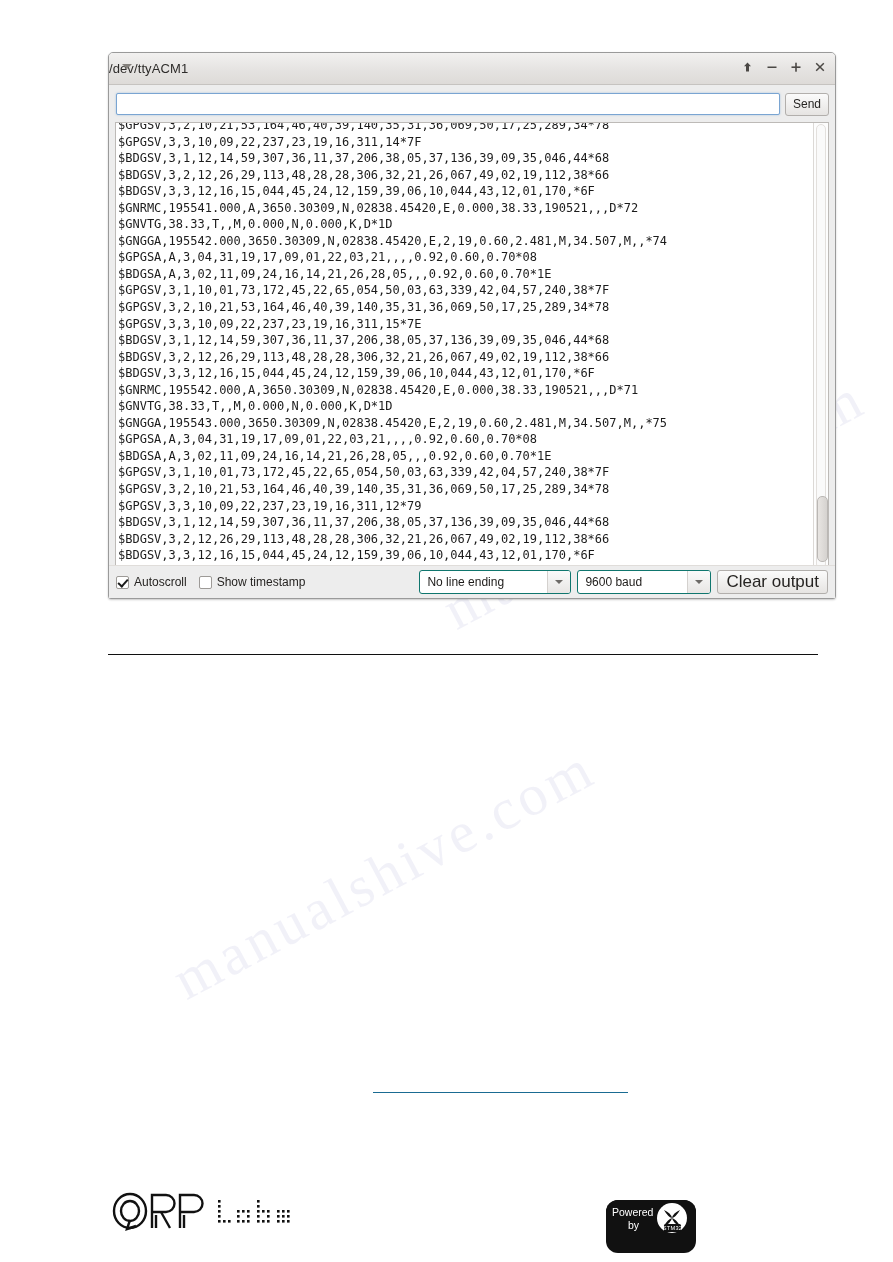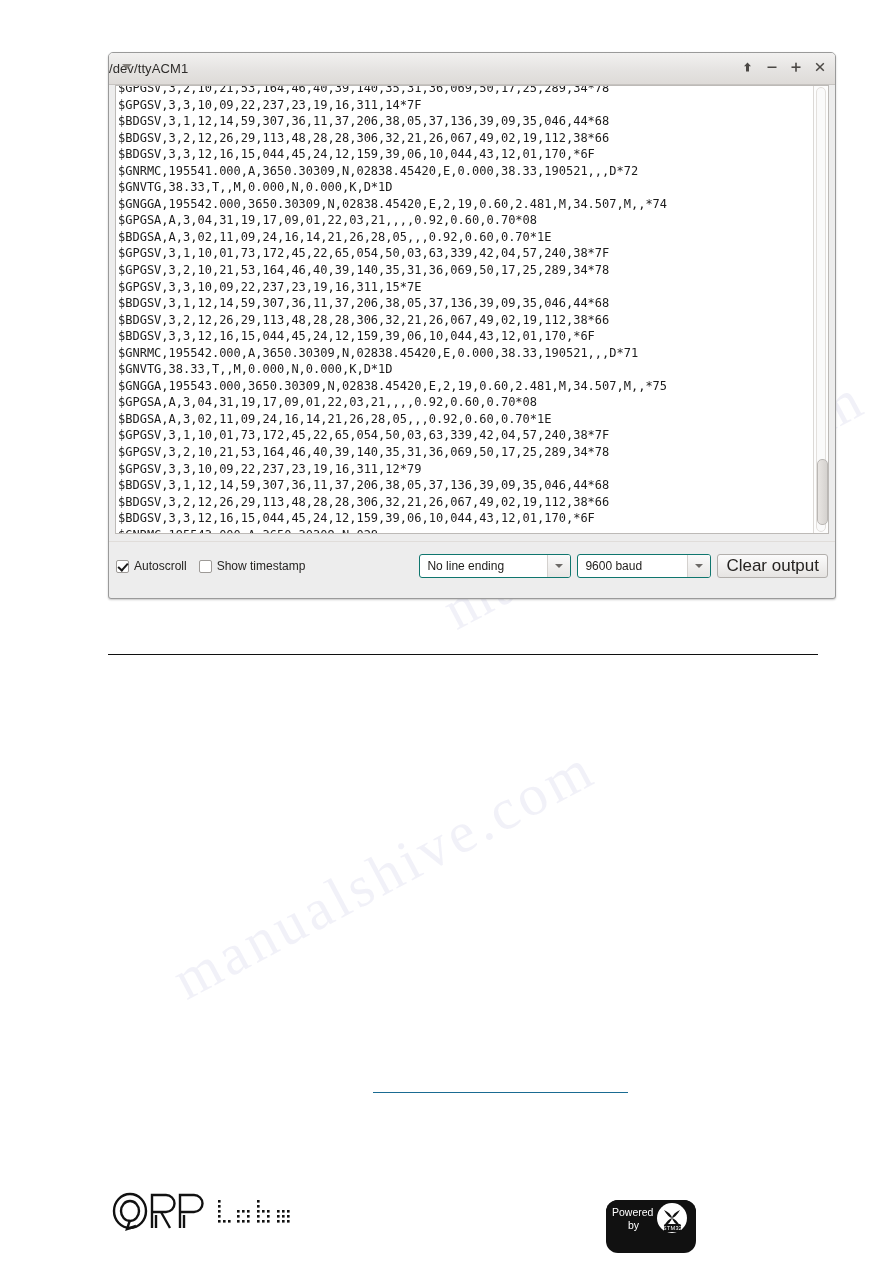--- a/index.html
+++ b/index.html
@@ -174,22 +174,22 @@
     bottom: 8px;
     height: 64px;
     background: linear-gradient(to right, #e8e5e2, #d5d2cf);
     border: 1px solid #bab7b4;
     border-radius: 5px;
   }
 
   
   .toolbar {
     position: absolute;
-    left: 0; right: 0; bottom: 8px;
-    height: 49px;
+    left: 0; right: 0; bottom: 0;
+    height: 33px;
     background: #ededed;
     display: flex;
     align-items: center;
     padding: 0 7px;
     gap: 6px;
     border-top: 1px solid #e0ddda;
     box-sizing: border-box;
   }
   .chk-item {
     display: flex;
@@ -360,20 +360,24 @@
             </svg>
         </div>
         <div class="win-btn">
           <svg width="12" height="12" viewBox="0 0 12 12">
               <path d="M2.2 2.2 L9.8 9.8 M9.8 2.2 L2.2 9.8" stroke="#4b4845" stroke-width="1.5"></path>
             </svg>
         </div>
       </div>
     </div>
 
+    <div class="send-row">
+      <input class="send-input" type="text" placeholder="" style="">
+      <button class="send-btn">Send</button>
+    </div>
 
     <div class="console-wrap">
       <div class="console">
         <div class="console-lines" id="console-lines"><div>$GPGSV,3,2,10,21,53,164,46,40,39,140,35,31,36,069,50,17,25,289,34*78</div><div>$GPGSV,3,3,10,09,22,237,23,19,16,311,14*7F</div><div>$BDGSV,3,1,12,14,59,307,36,11,37,206,38,05,37,136,39,09,35,046,44*68</div><div>$BDGSV,3,2,12,26,29,113,48,28,28,306,32,21,26,067,49,02,19,112,38*66</div><div>$BDGSV,3,3,12,16,15,044,45,24,12,159,39,06,10,044,43,12,01,170,*6F</div><div>$GNRMC,195541.000,A,3650.30309,N,02838.45420,E,0.000,38.33,190521,,,D*72</div><div>$GNVTG,38.33,T,,M,0.000,N,0.000,K,D*1D</div><div>$GNGGA,195542.000,3650.30309,N,02838.45420,E,2,19,0.60,2.481,M,34.507,M,,*74</div><div>$GPGSA,A,3,04,31,19,17,09,01,22,03,21,,,,0.92,0.60,0.70*08</div><div>$BDGSA,A,3,02,11,09,24,16,14,21,26,28,05,,,0.92,0.60,0.70*1E</div><div>$GPGSV,3,1,10,01,73,172,45,22,65,054,50,03,63,339,42,04,57,240,38*7F</div><div>$GPGSV,3,2,10,21,53,164,46,40,39,140,35,31,36,069,50,17,25,289,34*78</div><div>$GPGSV,3,3,10,09,22,237,23,19,16,311,15*7E</div><div>$BDGSV,3,1,12,14,59,307,36,11,37,206,38,05,37,136,39,09,35,046,44*68</div><div>$BDGSV,3,2,12,26,29,113,48,28,28,306,32,21,26,067,49,02,19,112,38*66</div><div>$BDGSV,3,3,12,16,15,044,45,24,12,159,39,06,10,044,43,12,01,170,*6F</div><div>$GNRMC,195542.000,A,3650.30309,N,02838.45420,E,0.000,38.33,190521,,,D*71</div><div>$GNVTG,38.33,T,,M,0.000,N,0.000,K,D*1D</div><div>$GNGGA,195543.000,3650.30309,N,02838.45420,E,2,19,0.60,2.481,M,34.507,M,,*75</div><div>$GPGSA,A,3,04,31,19,17,09,01,22,03,21,,,,0.92,0.60,0.70*08</div><div>$BDGSA,A,3,02,11,09,24,16,14,21,26,28,05,,,0.92,0.60,0.70*1E</div><div>$GPGSV,3,1,10,01,73,172,45,22,65,054,50,03,63,339,42,04,57,240,38*7F</div><div>$GPGSV,3,2,10,21,53,164,46,40,39,140,35,31,36,069,50,17,25,289,34*78</div><div>$GPGSV,3,3,10,09,22,237,23,19,16,311,12*79</div><div>$BDGSV,3,1,12,14,59,307,36,11,37,206,38,05,37,136,39,09,35,046,44*68</div><div>$BDGSV,3,2,12,26,29,113,48,28,28,306,32,21,26,067,49,02,19,112,38*66</div><div>$BDGSV,3,3,12,16,15,044,45,24,12,159,39,06,10,044,43,12,01,170,*6F</div><div>$GNRMC,195543.000,A,3650.30309,N,028</div></div>
       </div>
       <div class="scrollbar">
         <div class="scroll-track"></div>
         <div class="scroll-thumb"></div>
       </div>
     </div>

